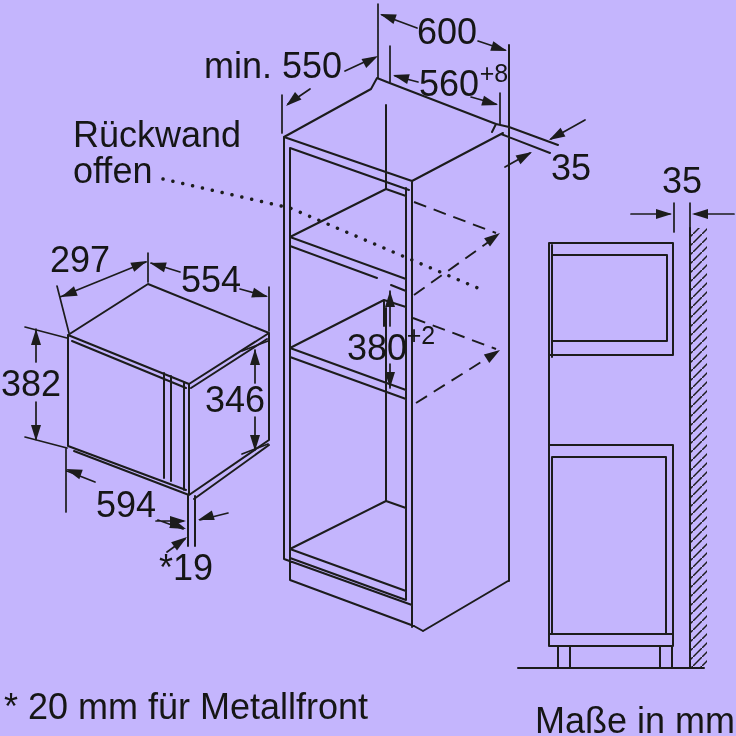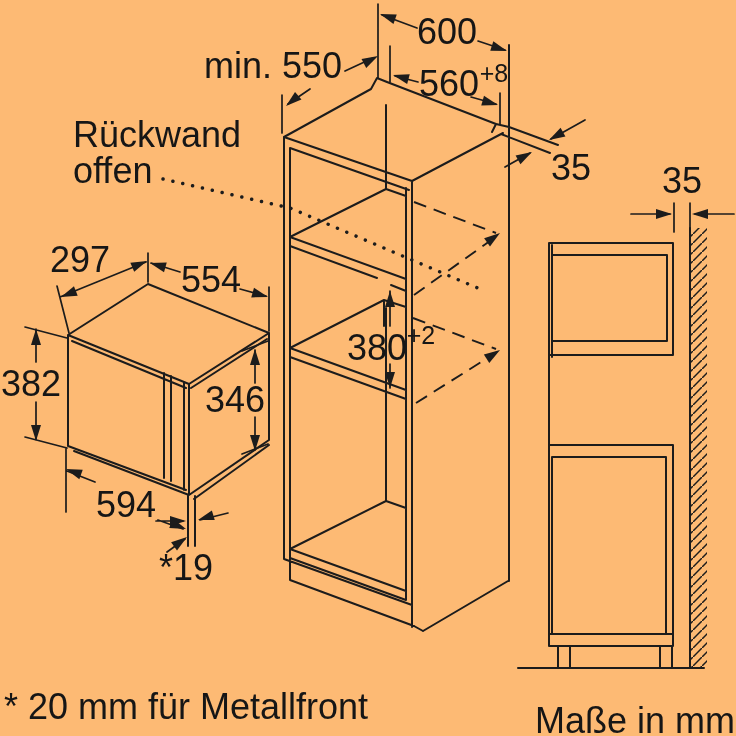--- a/index.html
+++ b/index.html
@@ -1,16 +1,16 @@
 <!DOCTYPE html>
 <html><head>
 <meta charset="utf-8">
 <style>
   html,body{margin:0;padding:0;background:#ffffff;}
-  .stage{position:relative;width:736px;height:736px;background:#fdba74;overflow:hidden;}
+  .stage{position:relative;width:736px;height:736px;background:#c4b5fd;overflow:hidden;}
   svg{position:absolute;left:0;top:0;}
   svg text{font-family:"Liberation Sans", sans-serif;fill:#161616;}
   .t36{font-size:36px;}
   .t25{font-size:25px;}
   .mid{text-anchor:middle;}
   .end{text-anchor:end;}
   .ln{fill:none;stroke:#1c1c1c;stroke-width:2;stroke-linecap:round;stroke-linejoin:round;}
   .dim{fill:none;stroke:#1c1c1c;stroke-width:1.7;stroke-linecap:round;}
   .dash{fill:none;stroke:#1c1c1c;stroke-width:1.9;stroke-dasharray:13 8;stroke-linecap:butt;}
   .dots{fill:none;stroke:#1c1c1c;stroke-width:3.4;stroke-dasharray:0.1 10;stroke-linecap:round;}

